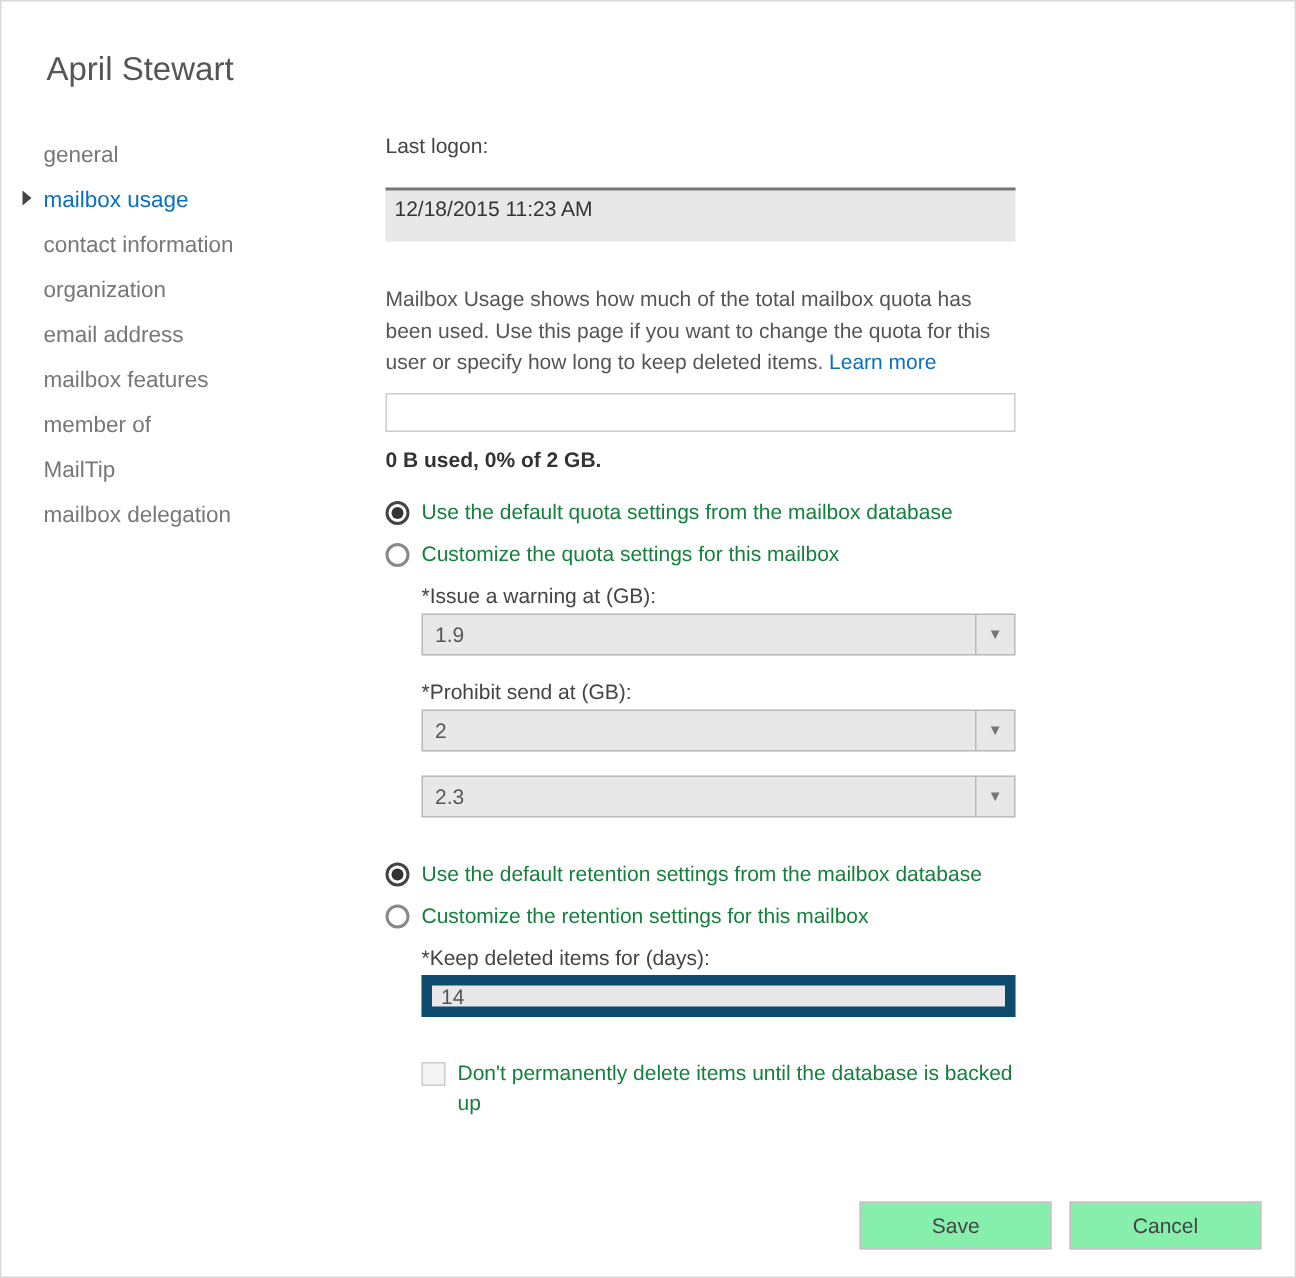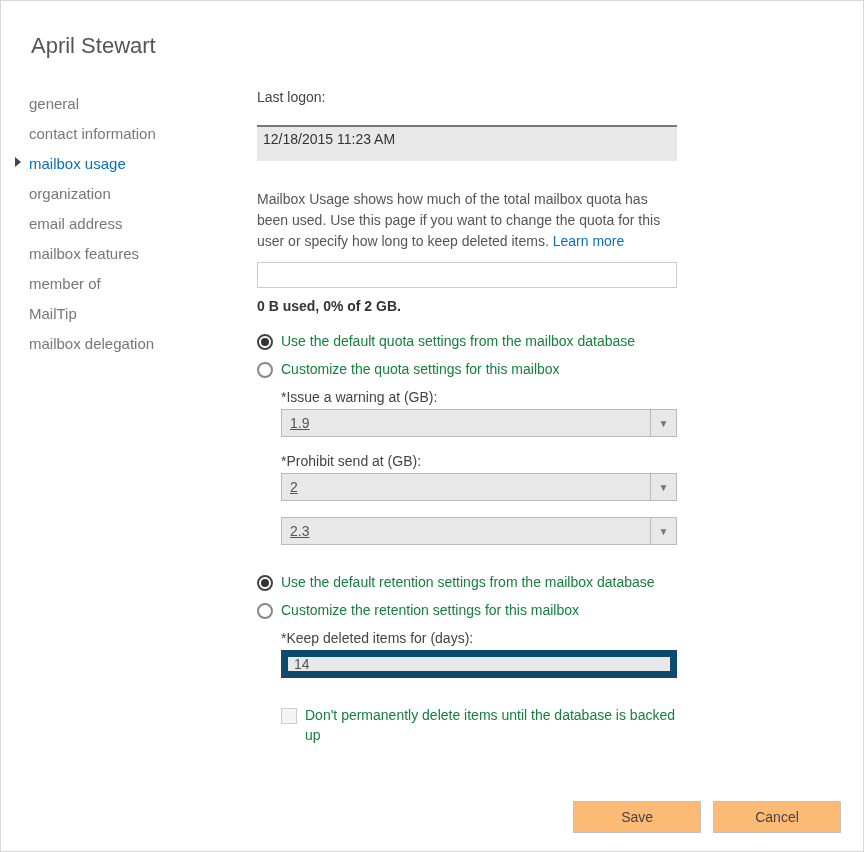--- a/index.html
+++ b/index.html
@@ -133,21 +133,20 @@
     height: 28px;
     background: #e8e8e8;
     border: 1px solid #bbb;
     display: flex;
     align-items: center;
     padding: 0 8px;
     color: #555;
     cursor: pointer;
     margin-bottom: 16px;
     position: relative;
-    text-decoration: underline;
   }
   .select-caret {
     position: absolute;
     right: 0; top: 0;
     width: 26px; height: 100%;
     border-left: 1px solid #bbb;
     display: flex;
     align-items: center;
     justify-content: center;
     color: #777;
@@ -179,44 +178,44 @@
   }
   .buttons {
     position: absolute;
     right: 22px;
     bottom: 18px;
   }
   .btn {
     width: 128px;
     height: 32px;
     border: 1px solid #c3c3c3;
-    background: #fdba74;
+    background: #86efac;
     color: #444;
     font-size: 14px;
     cursor: pointer;
     margin-left: 8px;
   }
   .section-gap { margin-top: 28px; }
 </style>
 </head>
 <body>
 
 <div class="dialog">
 
   <div class="page-title">April Stewart</div>
 
   <div class="layout">
 
     <div class="sidebar">
       <div class="sidebar-item"><span>general</span></div>
-      <div class="sidebar-item"><span>contact information</span></div>
       <div class="sidebar-item active">
         <span class="sidebar-caret"></span>
         <span>mailbox usage</span>
       </div>
+      <div class="sidebar-item"><span>contact information</span></div>
       <div class="sidebar-item"><span>organization</span></div>
       <div class="sidebar-item"><span>email address</span></div>
       <div class="sidebar-item"><span>mailbox features</span></div>
       <div class="sidebar-item"><span>member of</span></div>
       <div class="sidebar-item"><span>MailTip</span></div>
       <div class="sidebar-item"><span>mailbox delegation</span></div>
     </div>
 
     <div class="main">
 

